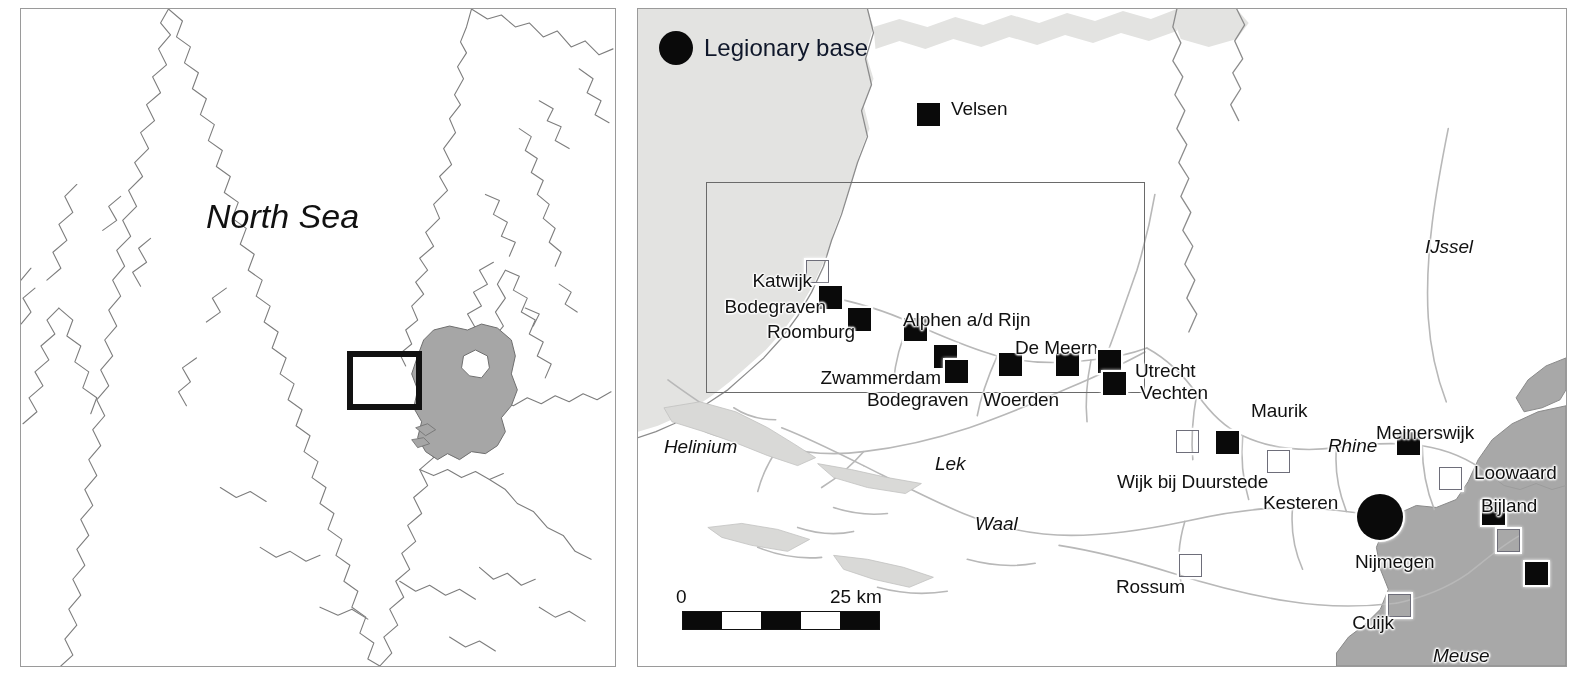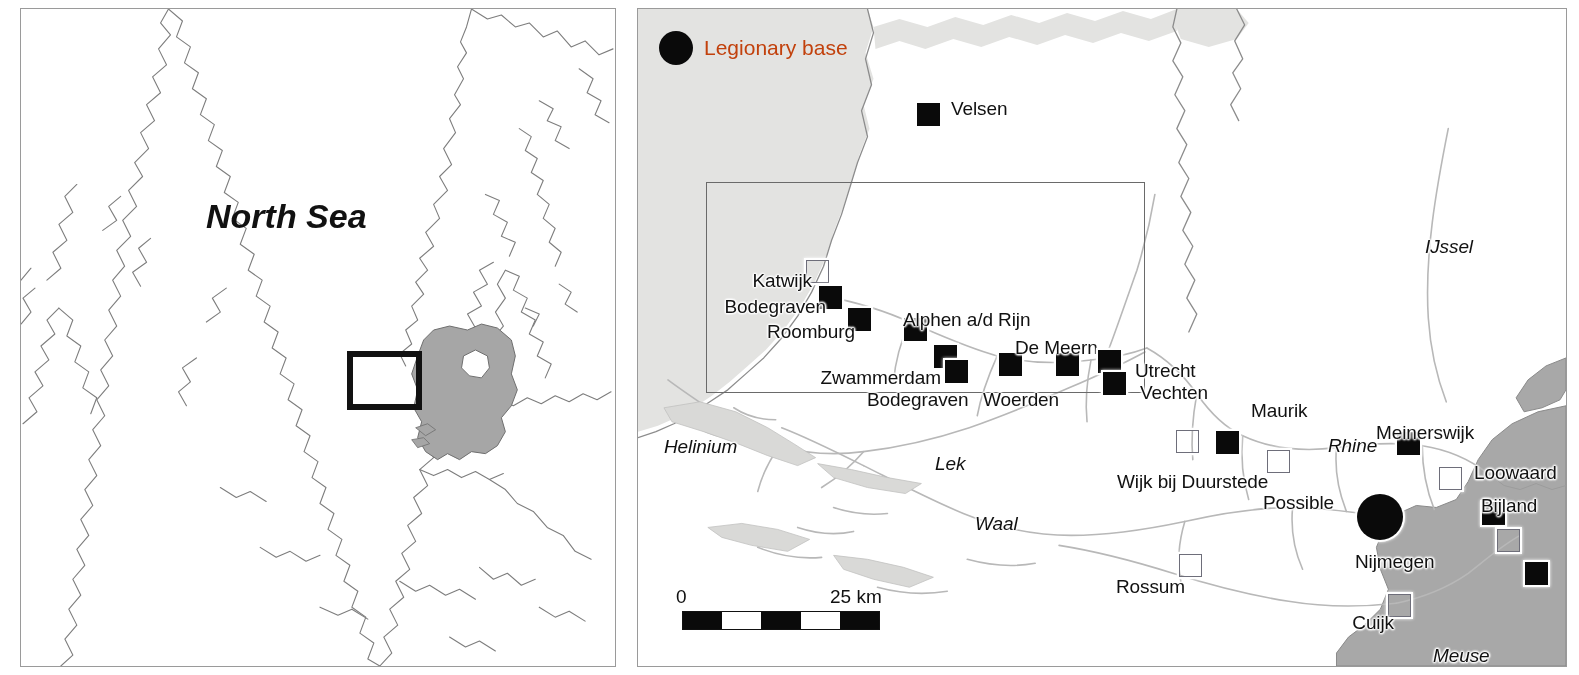--- a/index.html
+++ b/index.html
@@ -29,35 +29,35 @@
   
   #study-rect{position:absolute;border:1.4px solid #6a6a6a;box-sizing:border-box;background:transparent;}
 
   
   #legend{position:absolute;left:16px;top:20px;}
   .lg-row{display:flex;align-items:center;height:38px;}
   .lg-sym{width:44px;display:flex;align-items:center;justify-content:center;flex:0 0 44px;}
   .lg-sym .s-circle{width:34px;height:34px;border-radius:50%;background:#0a0a0a;display:block;}
   .lg-sym .s-square{width:21px;height:21px;background:#0a0a0a;display:block;}
   .lg-sym .s-osquare{width:19px;height:19px;background:#fff;border:1.5px solid #9aa0ae;display:block;}
-  .lg-txt{font-size:21px;color:#c2410c;white-space:nowrap;margin-left:6px;}
+  .lg-txt{font-size:24px;color:#0f172a;white-space:nowrap;margin-left:6px;}
 
   
   #scalebar{position:absolute;left:44px;bottom:36px;}
   #sb-bar{display:flex;width:196px;height:17px;border:1.5px solid #111;box-sizing:content-box;background:#fff;}
   #sb-bar i{display:block;height:100%;flex:1 1 0;}
   #sb-bar i.on{background:#0a0a0a;}
   #sb-bar i.off{background:#ffffff;}
   .sb-lab{position:absolute;bottom:22px;font-size:19px;color:#111;white-space:nowrap;
           text-shadow:0 0 3px #fff,0 0 3px #fff,0 0 2px #fff;}
   #sb-lab-0{left:-6px;}
   #sb-lab-25{left:148px;}
 
   
-  #northsea{position:absolute;left:185px;top:188px;font-size:34px;font-style:italic;font-weight:bold;color:#111;white-space:nowrap;}
+  #northsea{position:absolute;left:185px;top:188px;font-size:34px;font-style:italic;font-weight:normal;color:#111;white-space:nowrap;}
   #aoi-box{position:absolute;left:326px;top:342px;width:75px;height:59px;border:6px solid #111;box-sizing:border-box;}
 </style>
 </head>
 <body>
 
 <div id="fig">
 
   <div class="panel" id="panel-left">
 
     <svg class="svgfill" viewBox="0 0 596 659" preserveAspectRatio="none">
@@ -279,21 +279,21 @@
         <div class="lbl" style="left: 377px; top: 329px;">De Meern</div>
         <div class="mk fort" style="left: 459.5px; top: 340.5px;"></div>
         <div class="lbl" style="left: 497px; top: 352px;">Utrecht</div>
         <div class="mk fort" style="left: 464.5px; top: 362.5px;"></div>
         <div class="lbl" style="left: 502px; top: 374px;">Vechten</div>
         <div class="mk fort" style="left: 577.5px; top: 421.5px;"></div>
         <div class="lbl" style="left: 613px; top: 392px;">Maurik</div>
         <div class="mk possible" style="left: 537.5px; top: 420.5px;"></div>
         <div class="lbl" style="left: 479px; top: 463px;">Wijk bij Duurstede</div>
         <div class="mk possible" style="left: 628.5px; top: 440.5px;"></div>
-        <div class="lbl" style="left: 625px; top: 484px;">Possible</div>
+        <div class="lbl" style="left: 625px; top: 484px;">Kesteren</div>
         <div class="mk fort" style="left: 758.5px; top: 422.5px;"></div>
         <div class="lbl" style="left: 738px; top: 414px;">Meinerswijk</div>
         <div class="mk possible" style="left: 800.5px; top: 457.5px;"></div>
         <div class="lbl" style="left: 836px; top: 454px;">Loowaard</div>
         <div class="mk fort" style="left: 843.5px; top: 492.5px;"></div>
         <div class="lbl" style="left: 843px; top: 487px;">Bijland</div>
         <div class="mk legion" style="left: 719px; top: 485px;"></div>
         <div class="lbl" style="left: 717px; top: 543px;">Nijmegen</div>
         <div class="mk possible" style="left: 540.5px; top: 544.5px;"></div>
         <div class="lbl right" style="left: 547px; top: 568px;">Rossum</div>

